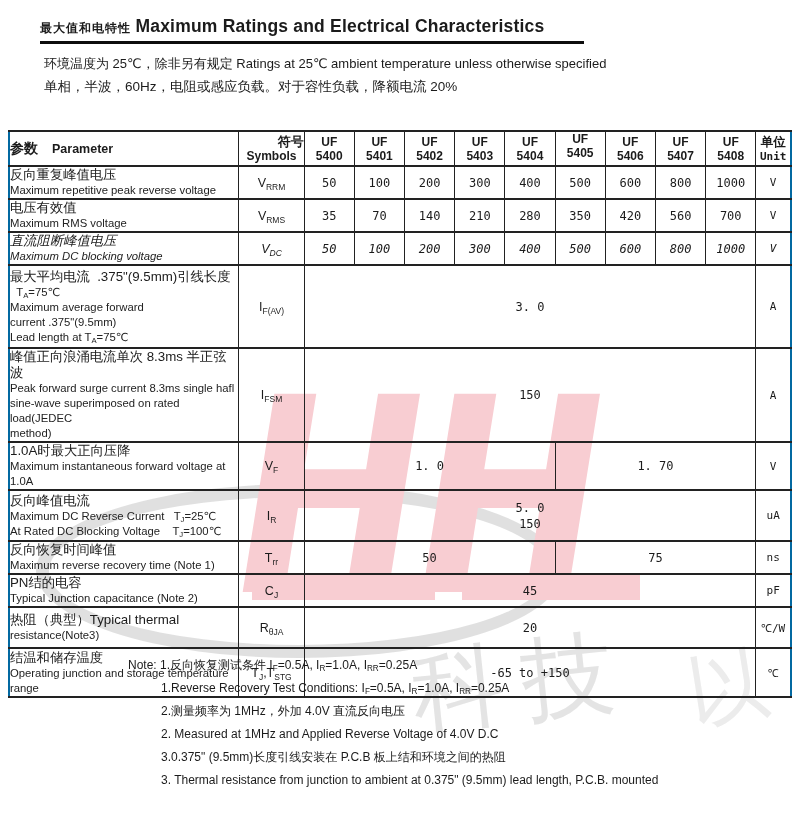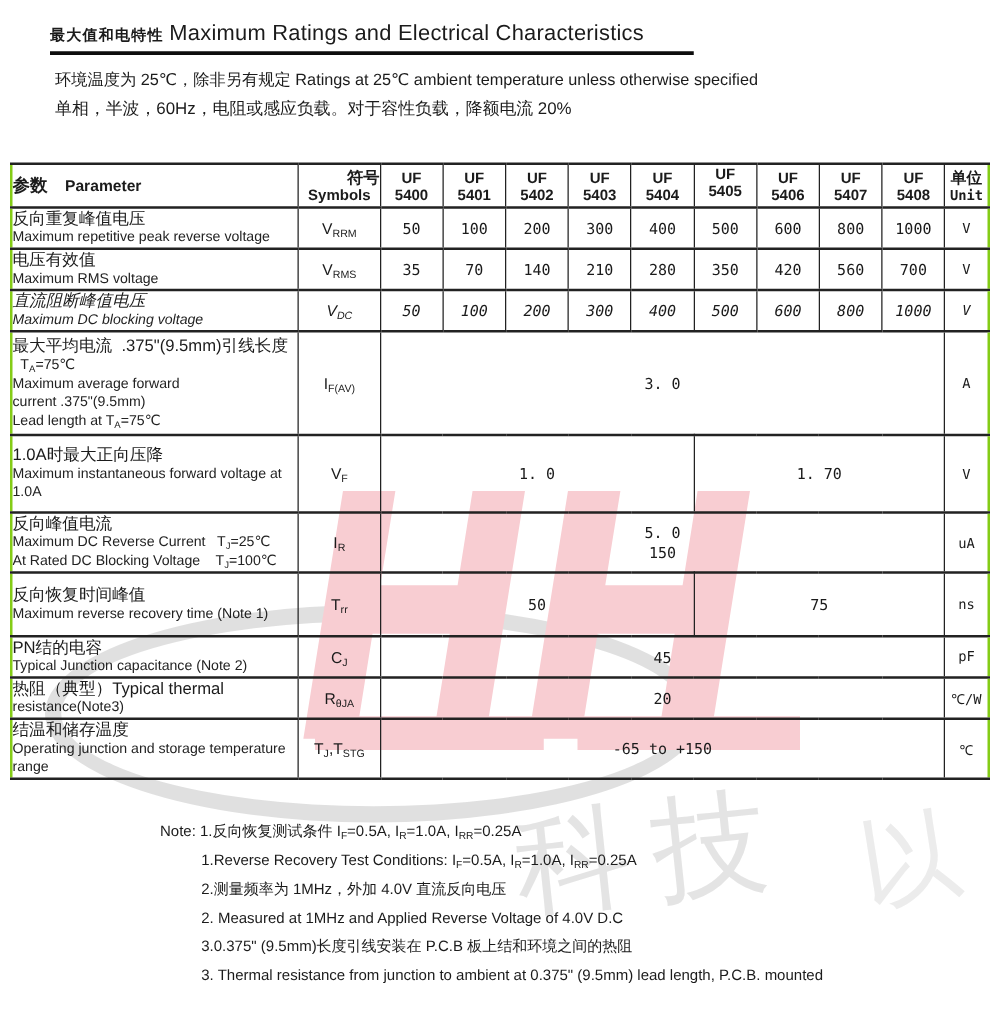--- a/index.html
+++ b/index.html
@@ -34,35 +34,35 @@
     transform:rotate(-9deg);line-height:1;
   }
   
   .content{position:absolute;inset:0;z-index:1;}
   .title-wrap{
     position:absolute;left:40px;top:16px;
     border-bottom:3px solid #0d0d0d;padding:0 40px 4px 0;white-space:nowrap;
   }
   .title-cn{font-weight:bold;font-size:12px;letter-spacing:1px;
     font-family:"Liberation Serif","DejaVu Serif",serif;}
-  .title-en{font-weight:normal;font-size:17.5px;letter-spacing:.2px;}
+  .title-en{font-weight:bold;font-size:17.5px;letter-spacing:.2px;}
   .intro{position:absolute;left:44px;white-space:nowrap;}
   .intro-1{top:55px;font-size:13px;}
   .intro-2{top:78px;font-size:13.5px;}
   .intro-3{top:103px;font-size:12px;}
   
   #spec-table{
     position:absolute;left:8px;top:130px;width:784px;
     border-collapse:collapse;table-layout:fixed;background:transparent;
   }
   #spec-table th,#spec-table td{
     border:1px solid #222;border-top:2px solid #222;border-bottom:2px solid #222;
     padding:0;overflow:hidden;
   }
-  #spec-table{border:2px solid #84cc16;}
+  #spec-table{border:2px solid #0369a1;}
   thead tr{height:35px;}
   th{font-weight:bold;vertical-align:middle;}
   th.h-param{text-align:left;padding:2px 2px 2px 7px;}
   th.h-param .cnp{font-size:14px;margin-right:14px;}
   th.h-param .enp{font-size:12.5px;}
   th.h-sym .l1{font-size:13px;line-height:15px;text-align:right;}
   th.h-sym .l2{font-size:12px;line-height:14px;}
   th.h-model{font-size:12px;line-height:14px;}
   th.h-model-raise{vertical-align:top;padding-top:1px;}
   th.h-unit .l1{font-size:12.5px;line-height:15px;}
@@ -243,20 +243,31 @@
               <div class="pl en">Maximum average forward</div>
               <div class="pl en">current .375"(9.5mm)</div>
               <div class="pl en">Lead length at T<sub>A</sub>=75℃</div>
             </td>
             <td class="c-sym">I<sub>F(AV)</sub></td>
             <td class="c-val" colspan="9">3. 0</td>
             <td class="c-unit">A</td>
           </tr>
           <tr>
             <td class="c-param">
+              <div class="pl cn">峰值正向浪涌电流单次 8.3ms 半正弦波</div>
+              <div class="pl en">Peak forward surge current 8.3ms single hafl</div>
+              <div class="pl en">sine-wave superimposed on rated load(JEDEC</div>
+              <div class="pl en">method)</div>
+            </td>
+            <td class="c-sym">I<sub>FSM</sub></td>
+            <td class="c-val" colspan="9">150</td>
+            <td class="c-unit">A</td>
+          </tr>
+          <tr>
+            <td class="c-param">
               <div class="pl cn">1.0A时最大正向压降</div>
               <div class="pl en">Maximum instantaneous forward voltage at</div>
               <div class="pl en">1.0A</div>
             </td>
             <td class="c-sym">V<sub>F</sub></td>
             <td class="c-val" colspan="5">1. 0</td>
             <td class="c-val" colspan="4">1. 70</td>
             <td class="c-unit">V</td>
           </tr>
           <tr>

